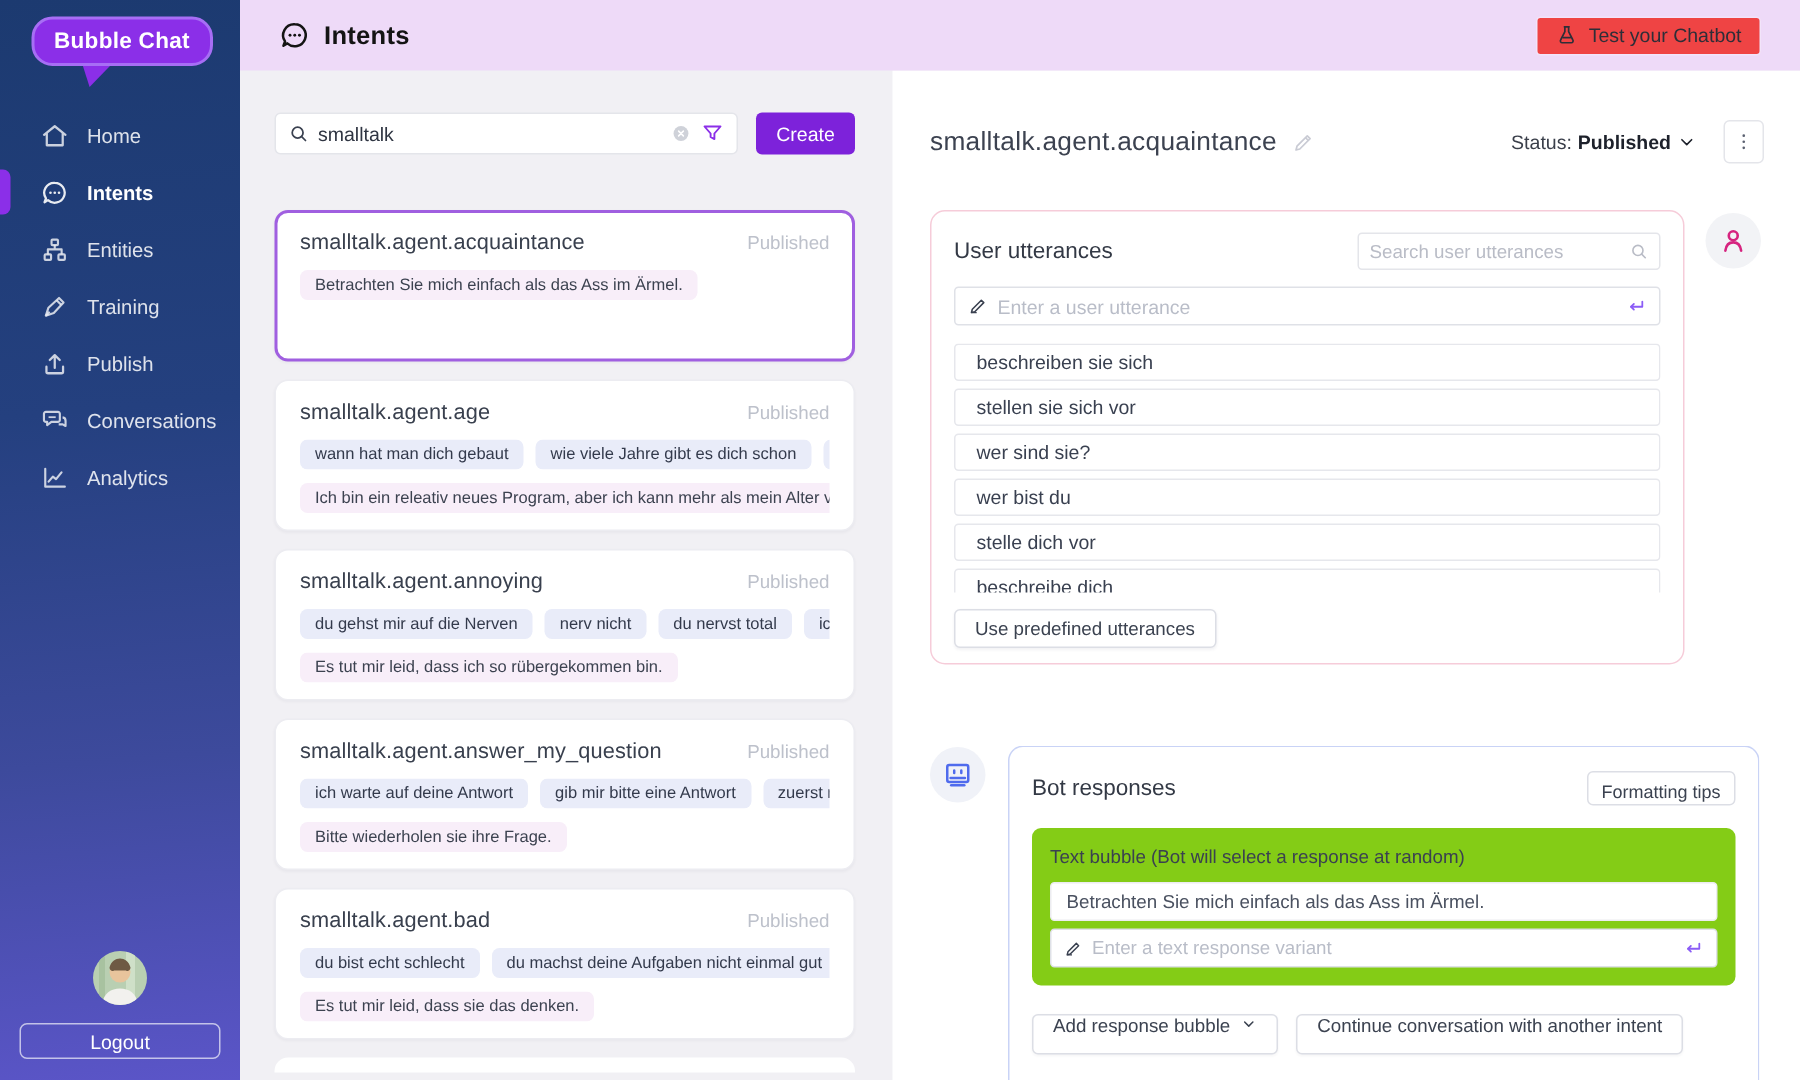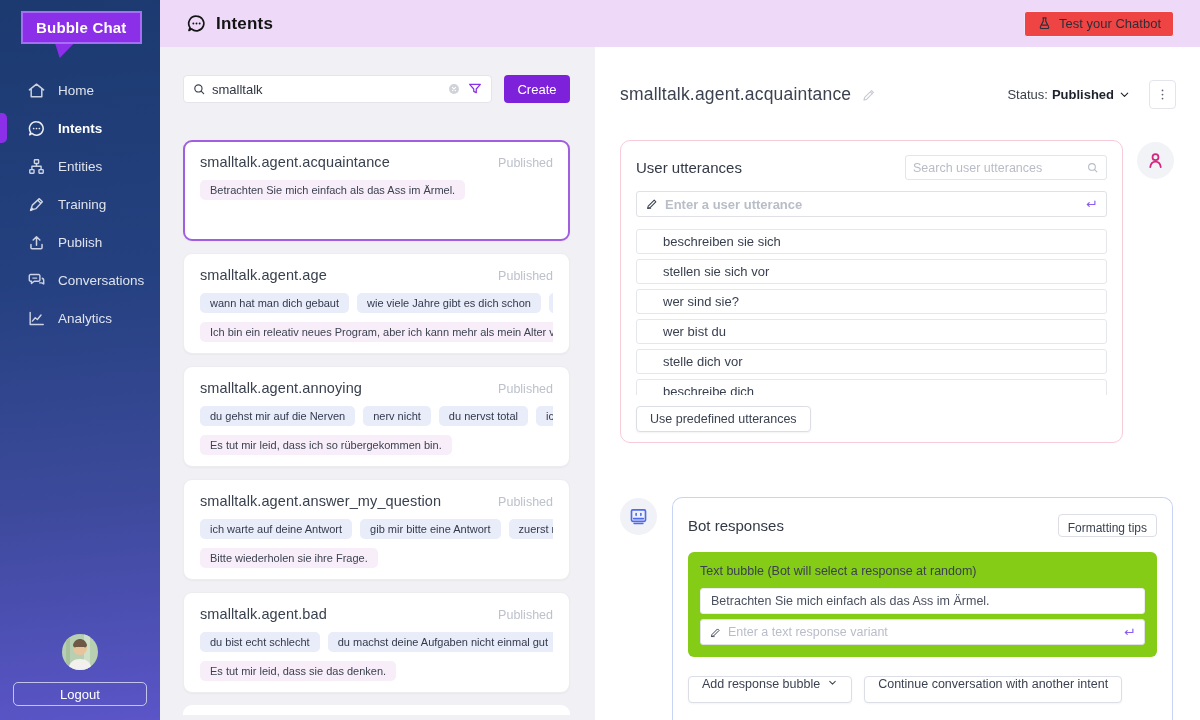--- a/index.html
+++ b/index.html
@@ -4,21 +4,21 @@
 <style>
   * { margin:0; padding:0; box-sizing:border-box; }
   html,body { width:1200px; height:720px; overflow:hidden; }
   body { font-family:"Liberation Sans","DejaVu Sans",sans-serif; background:#f1f0f4; position:relative; }
   svg { display:block; }
 
   
   .sidebar { position:absolute; left:0; top:0; width:160px; height:720px;
     background:linear-gradient(175deg,#1c3a70 0%,#24407f 38%,#3d4a9c 70%,#5b55c8 100%); z-index:5; }
   .logo-wrap { position:absolute; top:11px; left:21px; }
-  .logo-bubble { background:#8b2fe8; border:2px solid #a76ef5; border-radius:0; padding:6px 13px;
+  .logo-bubble { background:#8b2fe8; border:2px solid #a76ef5; border-radius:14px; padding:6px 13px;
     color:#fff; font-size:15px; font-weight:800; letter-spacing:.2px; white-space:nowrap; }
   .logo-tail { position:absolute; left:32px; top:33px; width:0; height:0;
     border-left:9px solid transparent; border-right:9px solid transparent; border-top:14px solid #8b2fe8;
     transform:skewX(-18deg); }
   .nav { position:absolute; top:71px; left:0; right:0; }
   .nav-item { height:38px; display:flex; align-items:center; padding-left:27px; gap:12px;
     color:rgba(255,255,255,.85); font-size:13.5px; cursor:pointer; position:relative; }
   .nav-item .nav-icon { width:19px; height:19px; opacity:.9; }
   .nav-item.active { color:#fff; font-weight:700; }
   .active-bar { position:absolute; left:0; top:4px; width:7px; height:30px; background:#8b2fe8; border-radius:0 5px 5px 0; }
@@ -71,25 +71,25 @@
   .utt-card { position:absolute; left:25px; top:93px; width:503px; height:303px;
     border:1.5px solid #f6ccd9; border-radius:10px; background:#fff; padding:14px 15px; }
   .utt-head { display:flex; align-items:center; margin-bottom:11px; }
   .sec-title { font-size:15px; color:#333945; }
   .utt-search { margin-left:auto; width:202px; height:25px; border:1px solid #e4e5ea; border-radius:3px;
     display:flex; align-items:center; padding:0 7px; }
   .utt-search input { border:0; outline:0; flex:1; font-size:12.5px; color:#3a4150; font-family:inherit; }
   .utt-search input::placeholder { color:#b9bcc6; }
   .utt-input { height:26px; border:1px solid #dfe1e7; border-radius:3px; display:flex; align-items:center;
     padding:0 8px; gap:6px; margin-bottom:12px; }
-  .utt-input input { border:0; outline:0; flex:1; font-size:13px; font-family:inherit; color:#3a4150;font-weight:bold; }
+  .utt-input input { border:0; outline:0; flex:1; font-size:13px; font-family:inherit; color:#3a4150; }
   .utt-input input::placeholder { color:#b9bdc8; }
   .utt-list { height:166px; overflow:hidden; margin-bottom:11px; }
   .utt-row { height:25px; border:1px solid #e6e7ec; border-radius:3px; display:flex; align-items:center;
-    padding:0 26px; font-size:13px; color:#394050; margin-bottom:5px; background:#fff; }
+    padding:0 14px; font-size:13px; color:#394050; margin-bottom:5px; background:#fff; }
   .predef-btn { height:26px; padding:0 13px; background:#fff; border:1px solid #dcdee5; border-radius:4px;
     font-size:12.5px; color:#3b4250; font-family:inherit; cursor:pointer; box-shadow:0 1px 2px rgba(30,30,60,.06); }
   .person-badge { position:absolute; left:542px; top:95px; width:37px; height:37px; border-radius:50%;
     background:#f2f3f6; display:flex; align-items:center; justify-content:center; }
 
   .bot-icon-badge { position:absolute; left:25px; top:451px; width:37px; height:37px; border-radius:50%;
     background:#f0f2f8; display:flex; align-items:center; justify-content:center; }
   .bot-card { position:absolute; left:77px; top:450px; width:501px; height:223px;
     border:1.5px solid #c9d3f6; border-radius:10px 10px 0 0; border-bottom:0; background:#fff; padding:16px 15px; }
   .bot-head { display:flex; align-items:center; margin-bottom:15px; }

